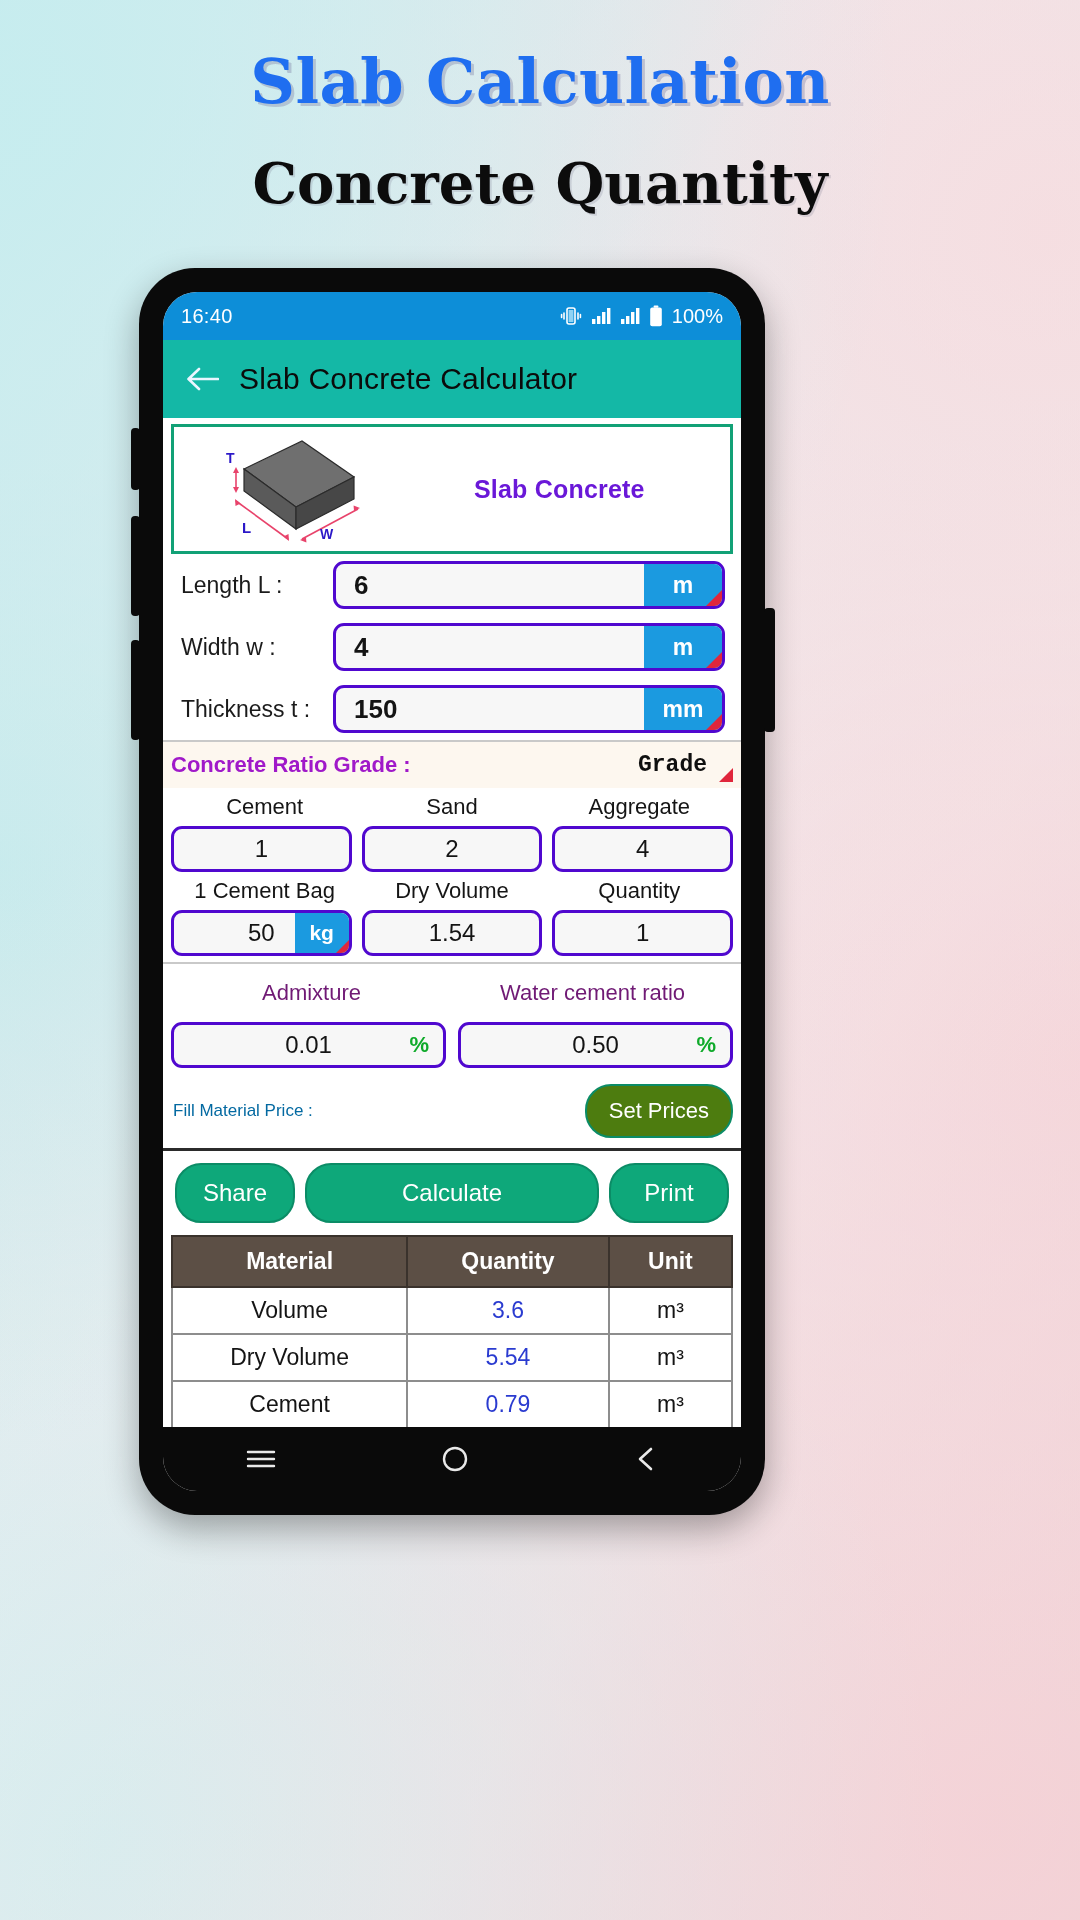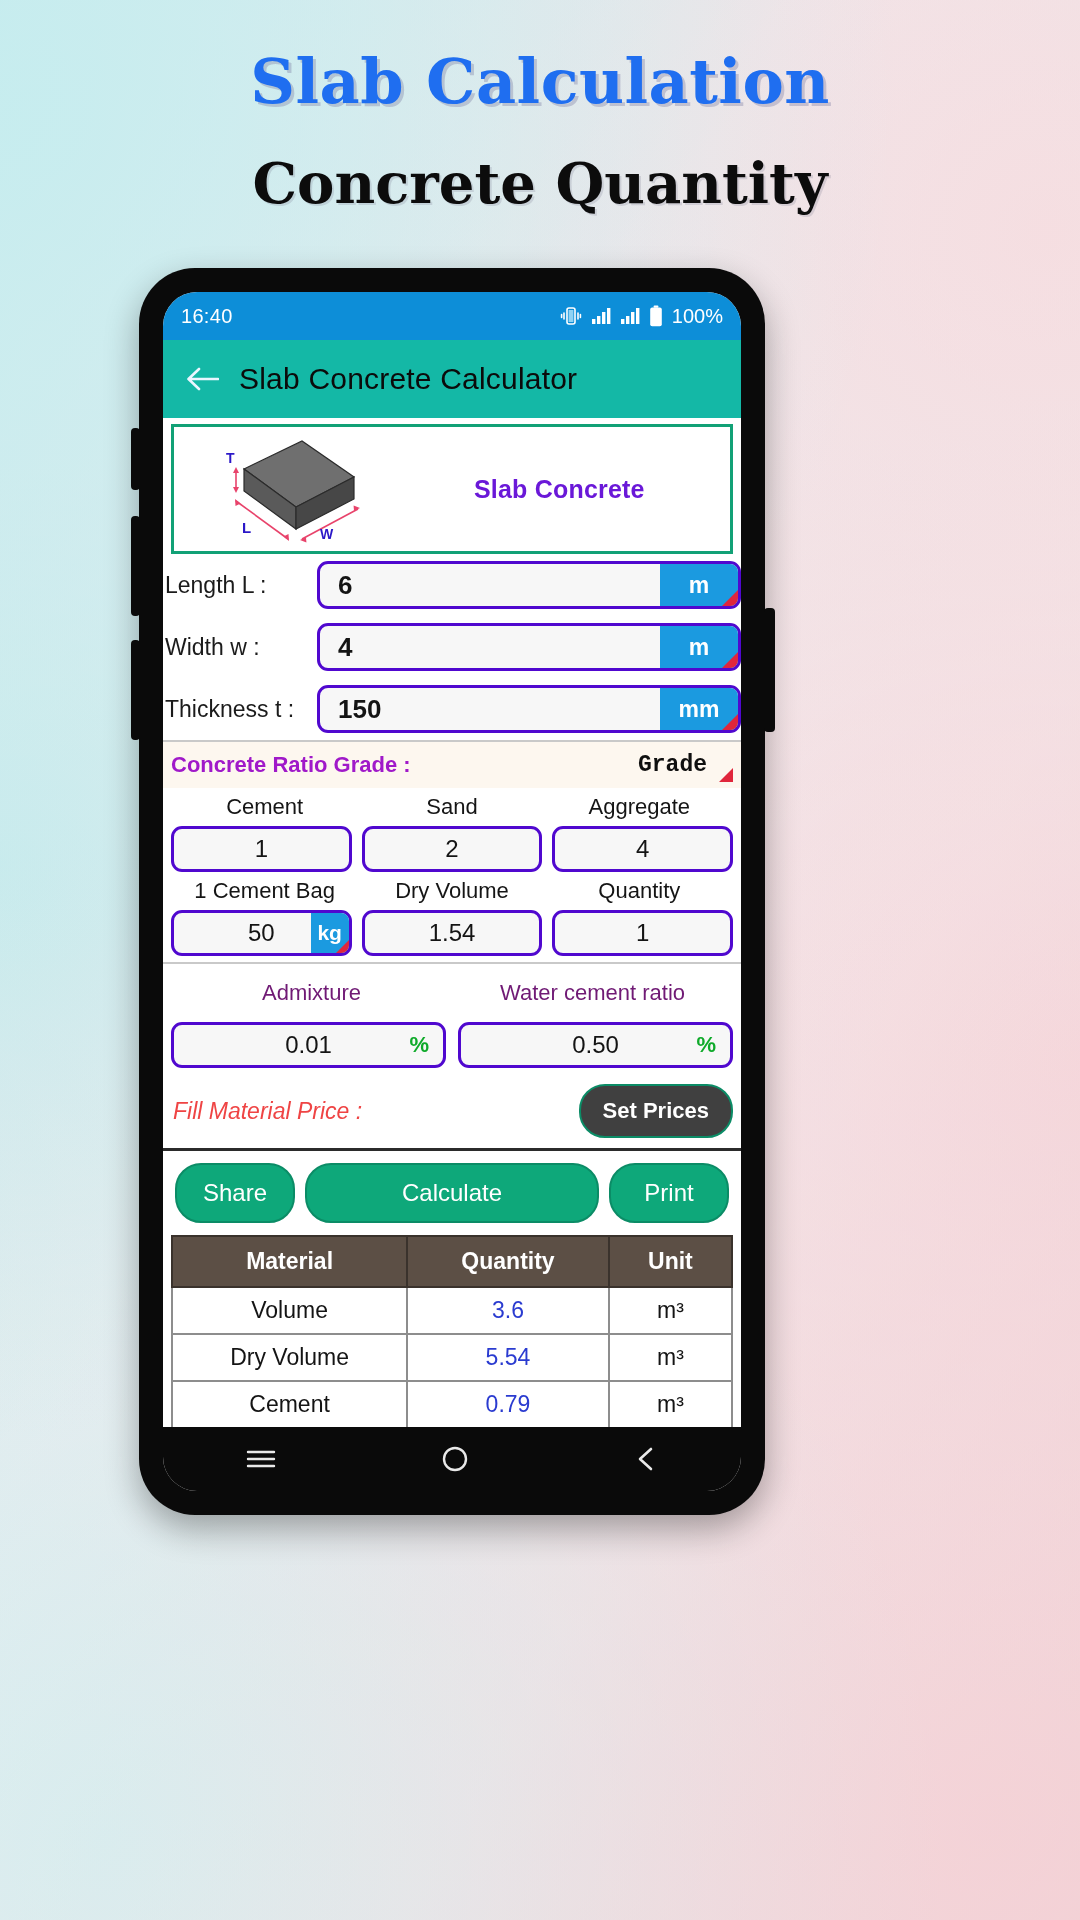--- a/index.html
+++ b/index.html
@@ -111,21 +111,21 @@
   }
   .diag-svg { margin-left: 18px; }
   .diag-label {
     position: absolute; left: 300px; top: 50%; transform: translateY(-50%);
     font-size: 25px; font-weight: 700; color: #6a18d8; letter-spacing: 0.2px;
   }
 
   
   .field-row {
     display: flex; align-items: center;
-    padding: 0 0; height: 62px; gap: 4px;
+    padding: 0 16px; height: 62px; gap: 4px;
   }
   .field-label { width: 150px; font-size: 23px; color: #1b1b1b; padding-left: 2px; }
   .field-box {
     flex: 1; height: 48px; border: 3px solid #5008cf; border-radius: 11px;
     background: #f7f7f7; display: flex; align-items: center; position: relative;
     overflow: hidden;
   }
   .field-val { font-size: 26px; font-weight: 700; color: #141414; padding-left: 18px; }
   .unit-chip {
     position: absolute; right: 0; top: 0; bottom: 0; width: 78px;
@@ -157,45 +157,45 @@
   .hdr3 { display: flex; padding: 0 8px; }
   .hdr3 > div { flex: 1; text-align: center; font-size: 22px; color: #151515; padding: 6px 0; }
   .inp3 { display: flex; padding: 0 8px; gap: 10px; }
   .mini-box {
     flex: 1; height: 46px; border: 3px solid #5008cf; border-radius: 11px;
     background: #f7f7f7; display: flex; align-items: center; justify-content: center;
     position: relative; overflow: hidden;
   }
   .mini-val { font-size: 24px; color: #141414; font-weight: 400; }
   .mini-unit {
-    position: absolute; right: 0; top: 0; bottom: 0; width: 38px;
+    position: absolute; right: 0; top: 0; bottom: 0; width: 54px;
     background: #1b9ae0; color: #fff; font-size: 21px; font-weight: 700;
     display: flex; align-items: center; justify-content: center;
   }
   .mini-unit::after {
     content: ""; position: absolute; right: 0; bottom: 0;
     border-style: solid; border-width: 0 0 13px 13px;
     border-color: transparent transparent #e0263c transparent;
   }
   .mini-pct {
     position: absolute; right: 14px; top: 50%; transform: translateY(-50%);
     color: #0faa2a; font-size: 22px; font-weight: 700;
   }
   .hdr2 { display: flex; padding: 0 8px; border-top: 2px solid #c9c9c9; margin-top: 6px; }
   .hdr2 > div { flex: 1; text-align: center; font-size: 22px; color: #701a75; padding: 16px 0; }
   .inp2 { display: flex; padding: 0 8px; gap: 12px; }
 
   .price-row {
     display: flex; align-items: center; justify-content: space-between;
     padding: 10px 8px 10px 10px; border-bottom: 3px solid #2b2b2b; margin-top: 6px;
   }
-  .price-label { font-size: 23px; color: #ef4444; font-style: italic; }
+  .price-label { font-size: 17px; color: #0369a1; }
   .pill {
-    background: #404040; color: #fff; border-radius: 26px;
-    font-size: 22px; font-weight: 700; padding: 12px 22px;
+    background: #4d7c0f; color: #fff; border-radius: 26px;
+    font-size: 22px; font-weight: 400; padding: 12px 22px;
     border: 2px solid #0b8c66;
   }
 
   .btn-row { display: flex; align-items: center; gap: 10px; padding: 12px 12px 10px 12px; }
   .abtn {
     background: #0ea87a; color: #fff; border-radius: 26px; border: 2px solid #0b8c66;
     font-size: 24px; font-weight: 400; padding: 14px 0; text-align: center;
   }
   .abtn.sm { width: 120px; }
   .abtn.lg { flex: 1; }

